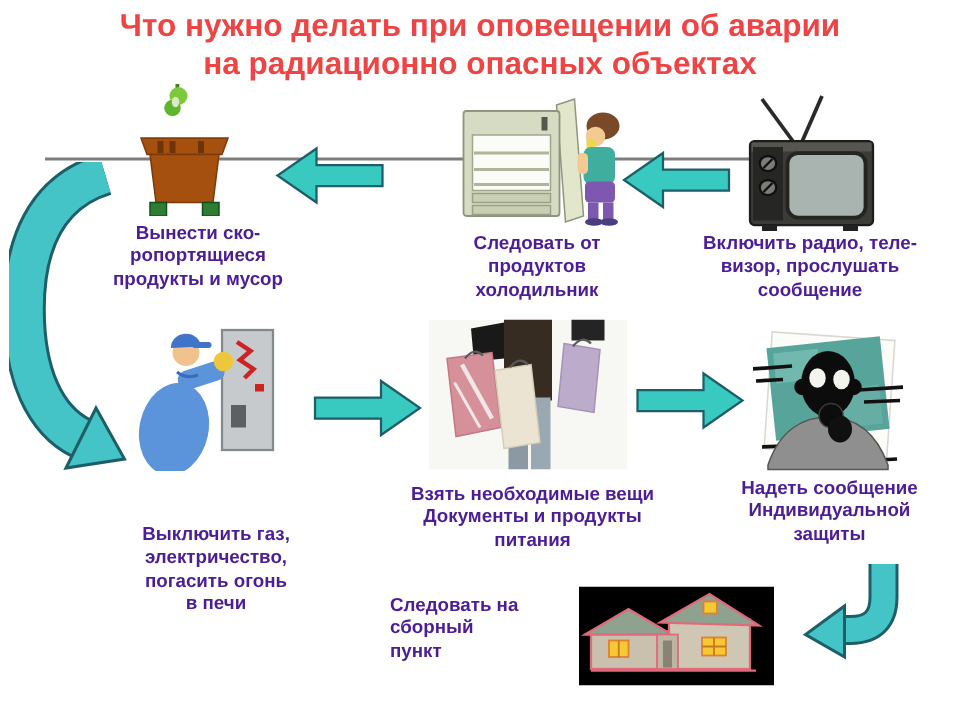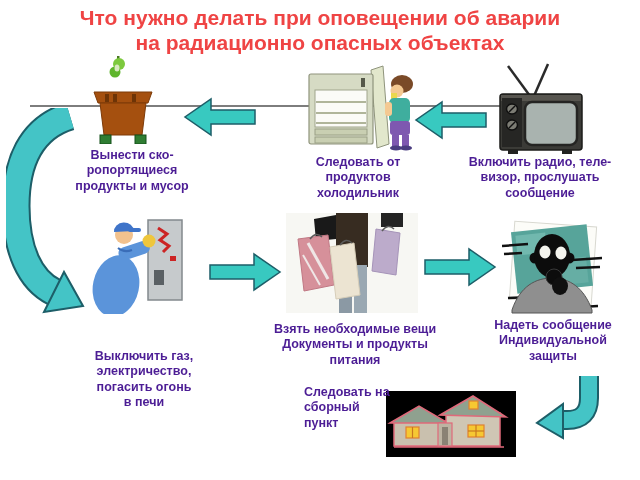--- a/index.html
+++ b/index.html
@@ -198,21 +198,21 @@
 электричество,
 погасить огонь
 в печи</div>
 <div class="abs step-label" style="left:265px;top:322px;width:180px;">Взять необходимые вещи
 Документы и продукты
 питания</div>
 <div class="abs step-label" style="left:468px;top:318px;width:170px;">Надеть сообщение
 Индивидуальной
 защиты</div>
 
-<div class="abs step-label left-align" style="left:260px;top:385px;width:120px;margin-left:44px;">Следовать на
+<div class="abs step-label left-align" style="left:260px;top:396px;width:120px;">Следовать на
 сборный
 пункт</div>
 
 <div class="abs icon-box" style="left:386px;top:391px;">
   <svg width="130" height="66" viewBox="0 0 130 66">
     <rect x="0" y="0" width="130" height="66" fill="#000000"></rect>
     <rect x="8" y="30" width="52" height="25" fill="#c9c0ae" stroke="#e0697a" stroke-width="1.5"></rect>
     <polygon points="4,32 33,15 62,32" fill="#8fa18f" stroke="#e0697a" stroke-width="1.5"></polygon>
     <rect x="60" y="22" width="54" height="33" fill="#cfc6b4" stroke="#e0697a" stroke-width="1.5"></rect>
     <polygon points="54,24 87,5 120,26" fill="#8fa18f" stroke="#e0697a" stroke-width="1.5"></polygon>

